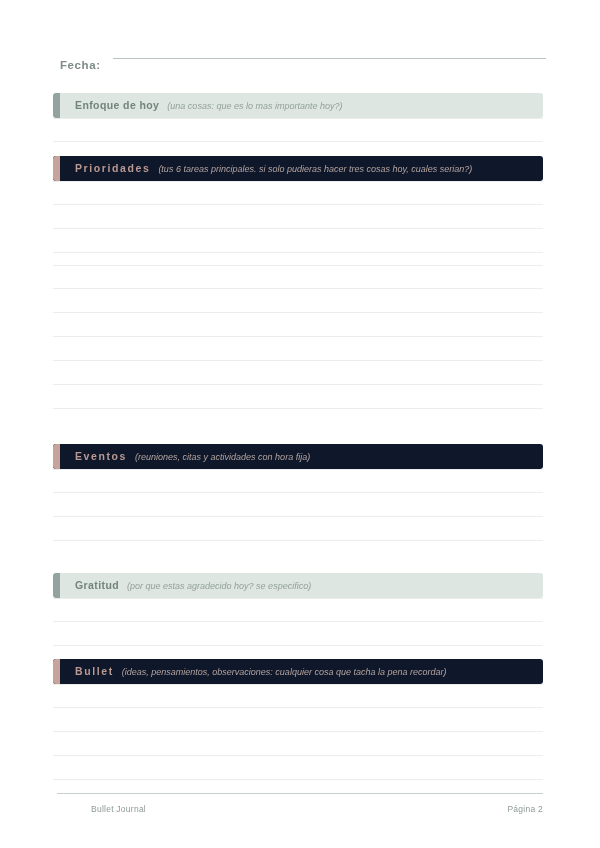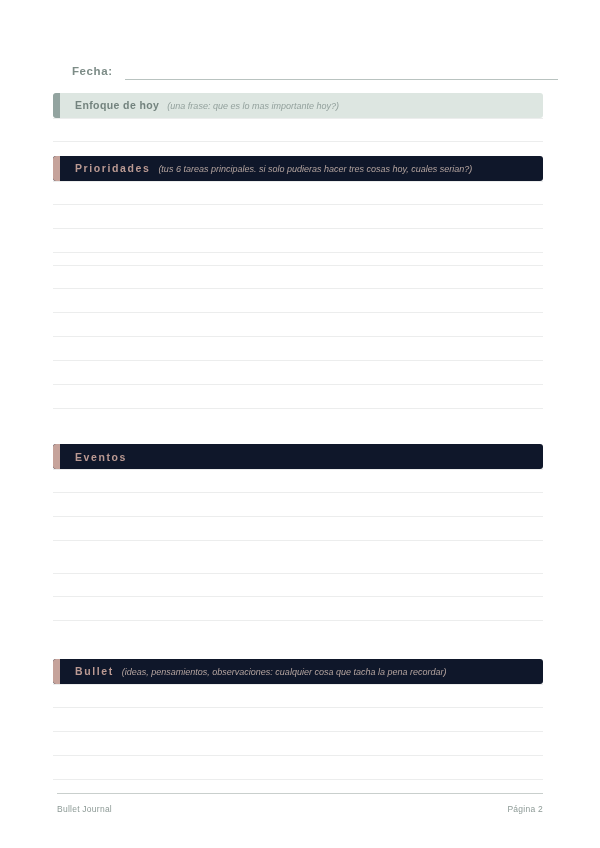--- a/index.html
+++ b/index.html
@@ -17,26 +17,26 @@
     position: relative;
     width: 600px;
     height: 848px;
     background: #ffffff;
     box-sizing: border-box;
   }
 
   
   .fecha-row {
     position: absolute;
-    left: 72px;
+    left: 60px;
     top: 58px;
     width: 486px;
     height: 22px;
     display: flex;
-    align-items: flex-end;
+    align-items: flex-start;
   }
   .fecha-label {
     font-size: 11.5px;
     font-weight: bold;
     color: #7d8c87;
     letter-spacing: 0.6px;
     line-height: 14px;
     padding-bottom: 2px;
     white-space: nowrap;
   }
@@ -129,39 +129,40 @@
     display: flex;
     justify-content: space-between;
     align-items: center;
     padding-top: 10px;
   }
   .footer-text {
     font-size: 8.5px;
     color: #8d9a96;
     letter-spacing: 0.25px;
     line-height: 11px;
+    margin-left: 34px;
   }
 </style>
 </head>
 <body>
 
 <div class="page">
 
   <div class="fecha-row">
     <div class="fecha-label">Fecha:</div>
     <div class="fecha-line"></div>
   </div>
 
   <div id="sections-host">
       <div class="section green" style="top: 93px;">
         <div class="band">
           <div class="accent"></div>
           <div class="band-text">
             <span class="sec-title">Enfoque de hoy</span>
-            <span class="sec-hint">(una frase: que es lo mas importante hoy?)</span>
+            <span class="sec-hint">(una cosas: que es lo mas importante hoy?)</span>
           </div>
         </div>
         <div class="lines">
           <div class="write-line"></div>
         </div>
       </div>
       <div class="section pink" style="top: 156px;">
         <div class="band">
           <div class="accent"></div>
           <div class="band-text">
@@ -183,29 +184,37 @@
           <div class="write-line"></div>
           <div class="write-line"></div>
           <div class="write-line"></div>
         </div>
       </div>
       <div class="section pink" style="top: 444px;">
         <div class="band">
           <div class="accent"></div>
           <div class="band-text">
             <span class="sec-title">Eventos</span>
+            <span class="sec-hint">(reuniones, citas y actividades con hora fija)</span>
           </div>
         </div>
         <div class="lines">
           <div class="write-line"></div>
           <div class="write-line"></div>
           <div class="write-line"></div>
         </div>
       </div>
       <div class="section green" style="top: 573px;">
+        <div class="band">
+          <div class="accent"></div>
+          <div class="band-text">
+            <span class="sec-title">Gratitud</span>
+            <span class="sec-hint">(por que estas agradecido hoy? se especifico)</span>
+          </div>
+        </div>
         <div class="lines">
           <div class="write-line"></div>
           <div class="write-line"></div>
         </div>
       </div>
       <div class="section pink" style="top: 659px;">
         <div class="band">
           <div class="accent"></div>
           <div class="band-text">
             <span class="sec-title">Bullet</span>

